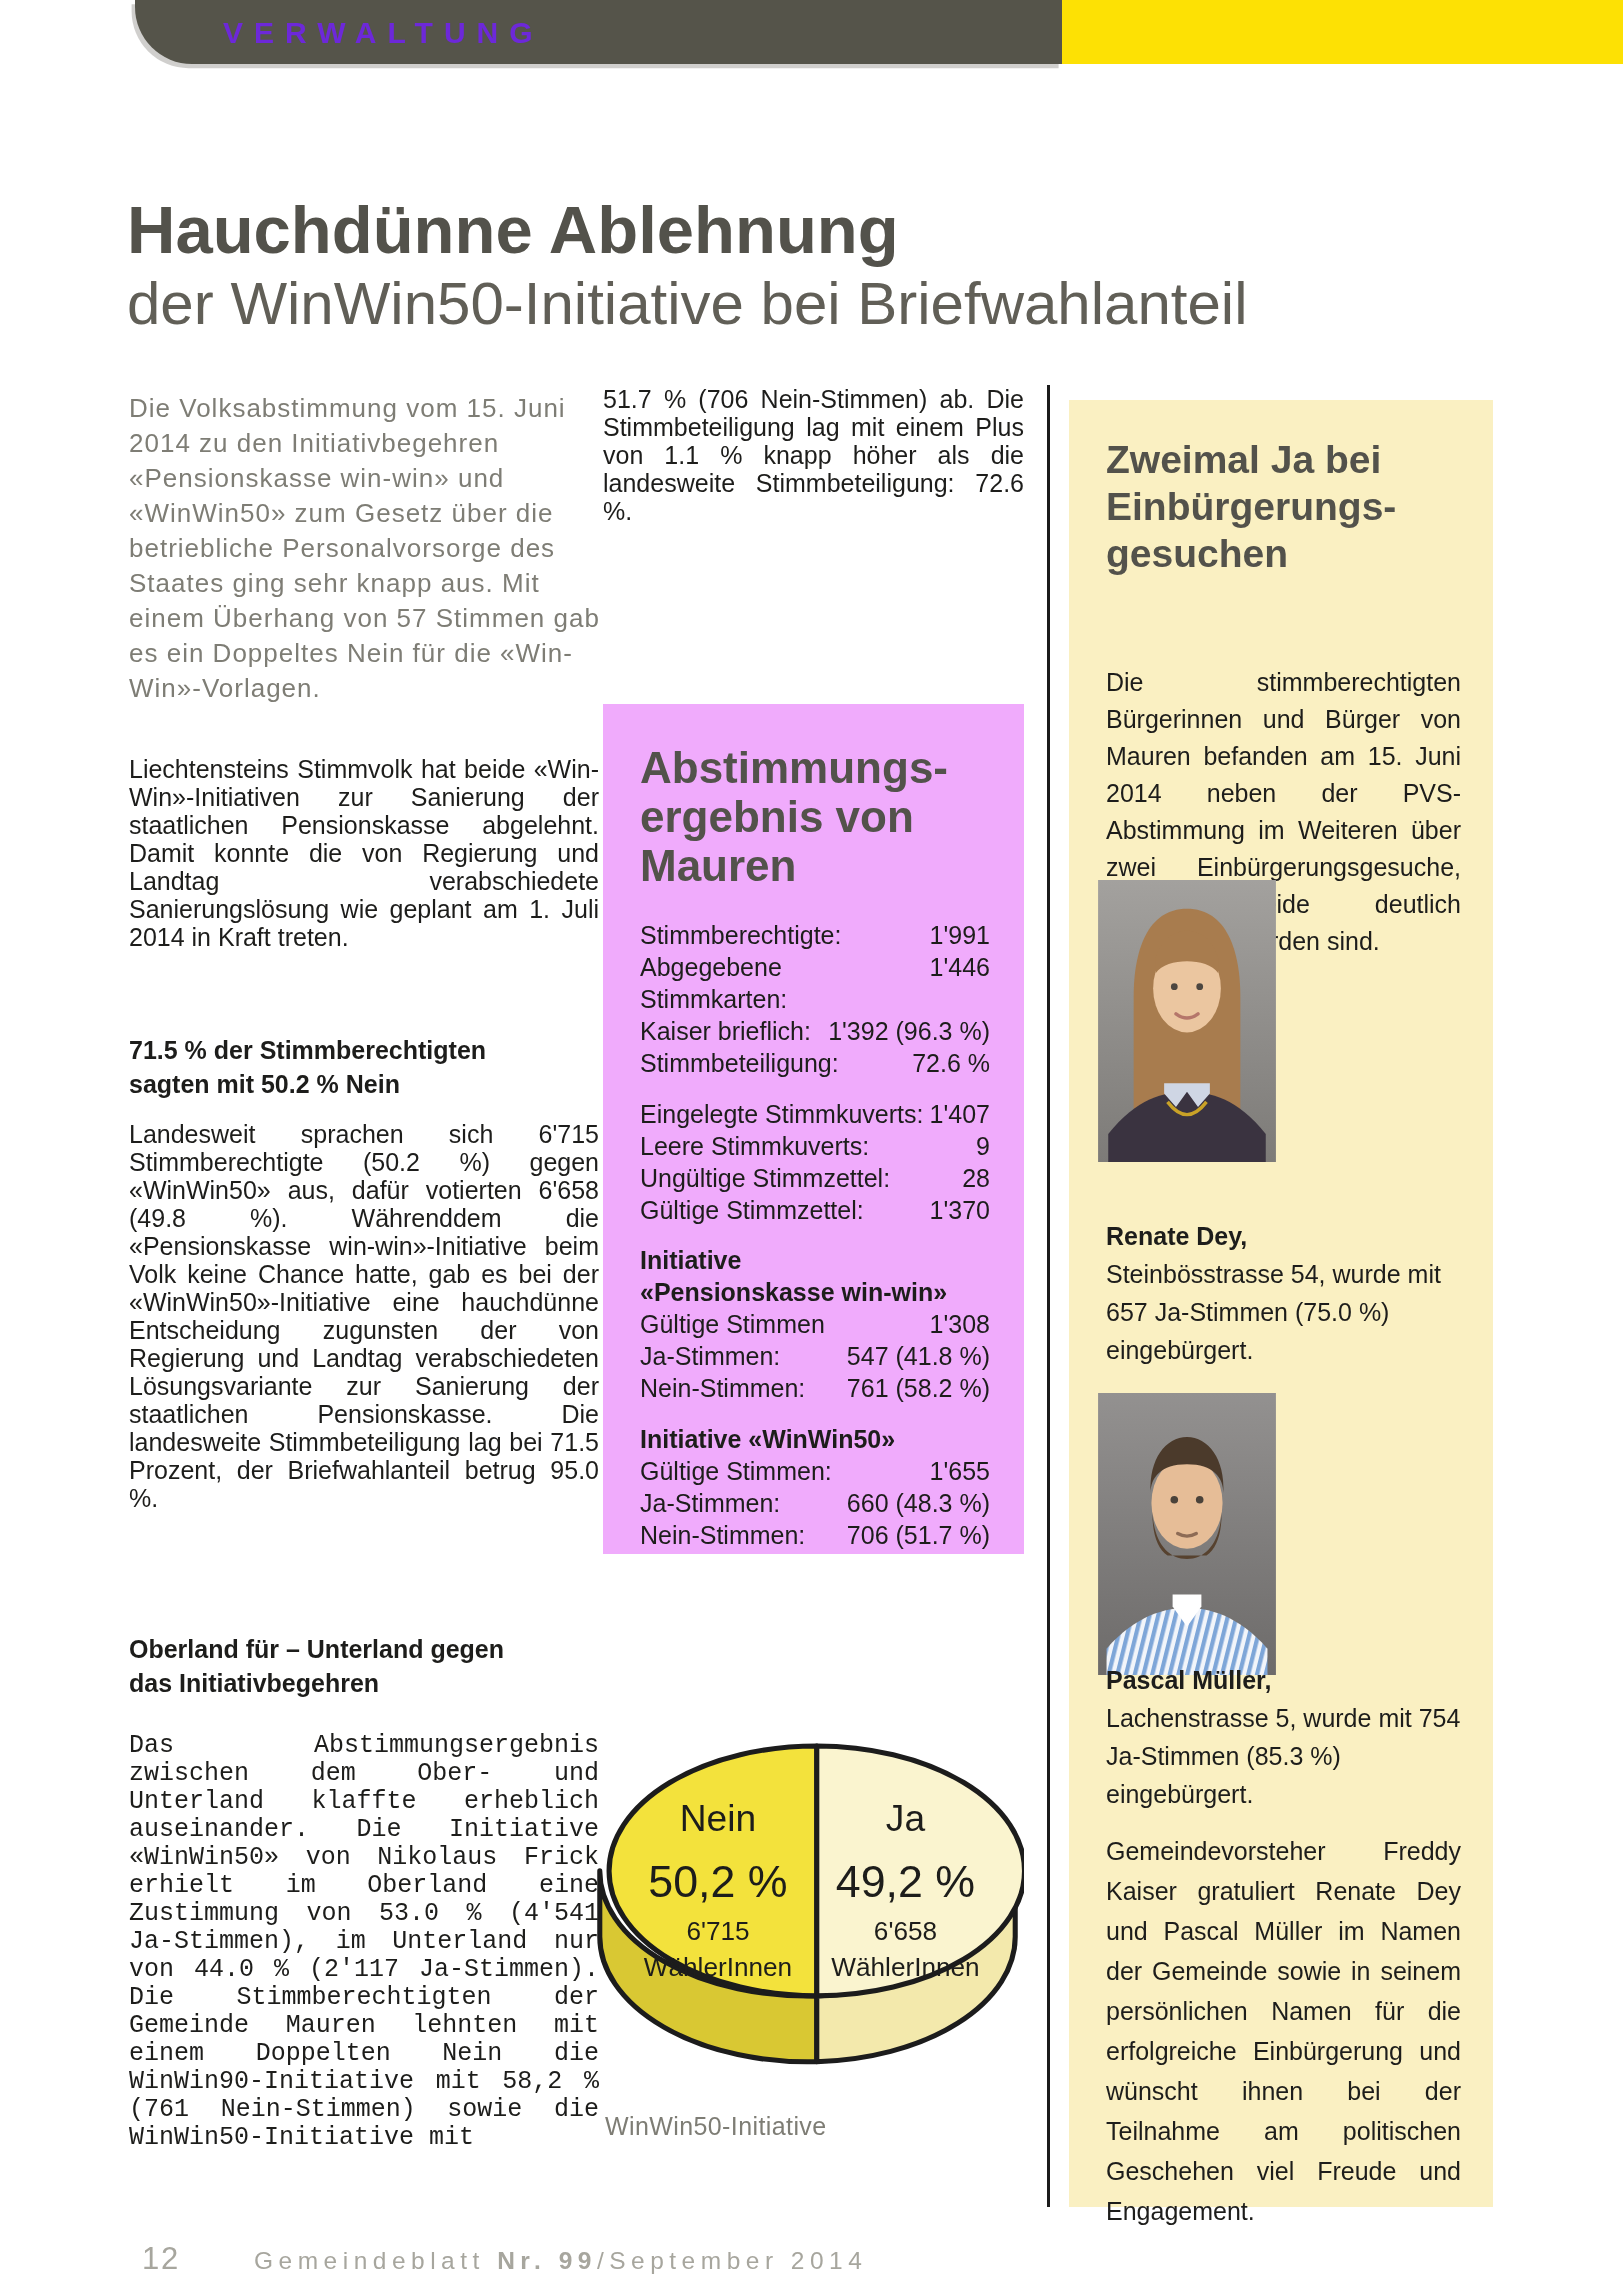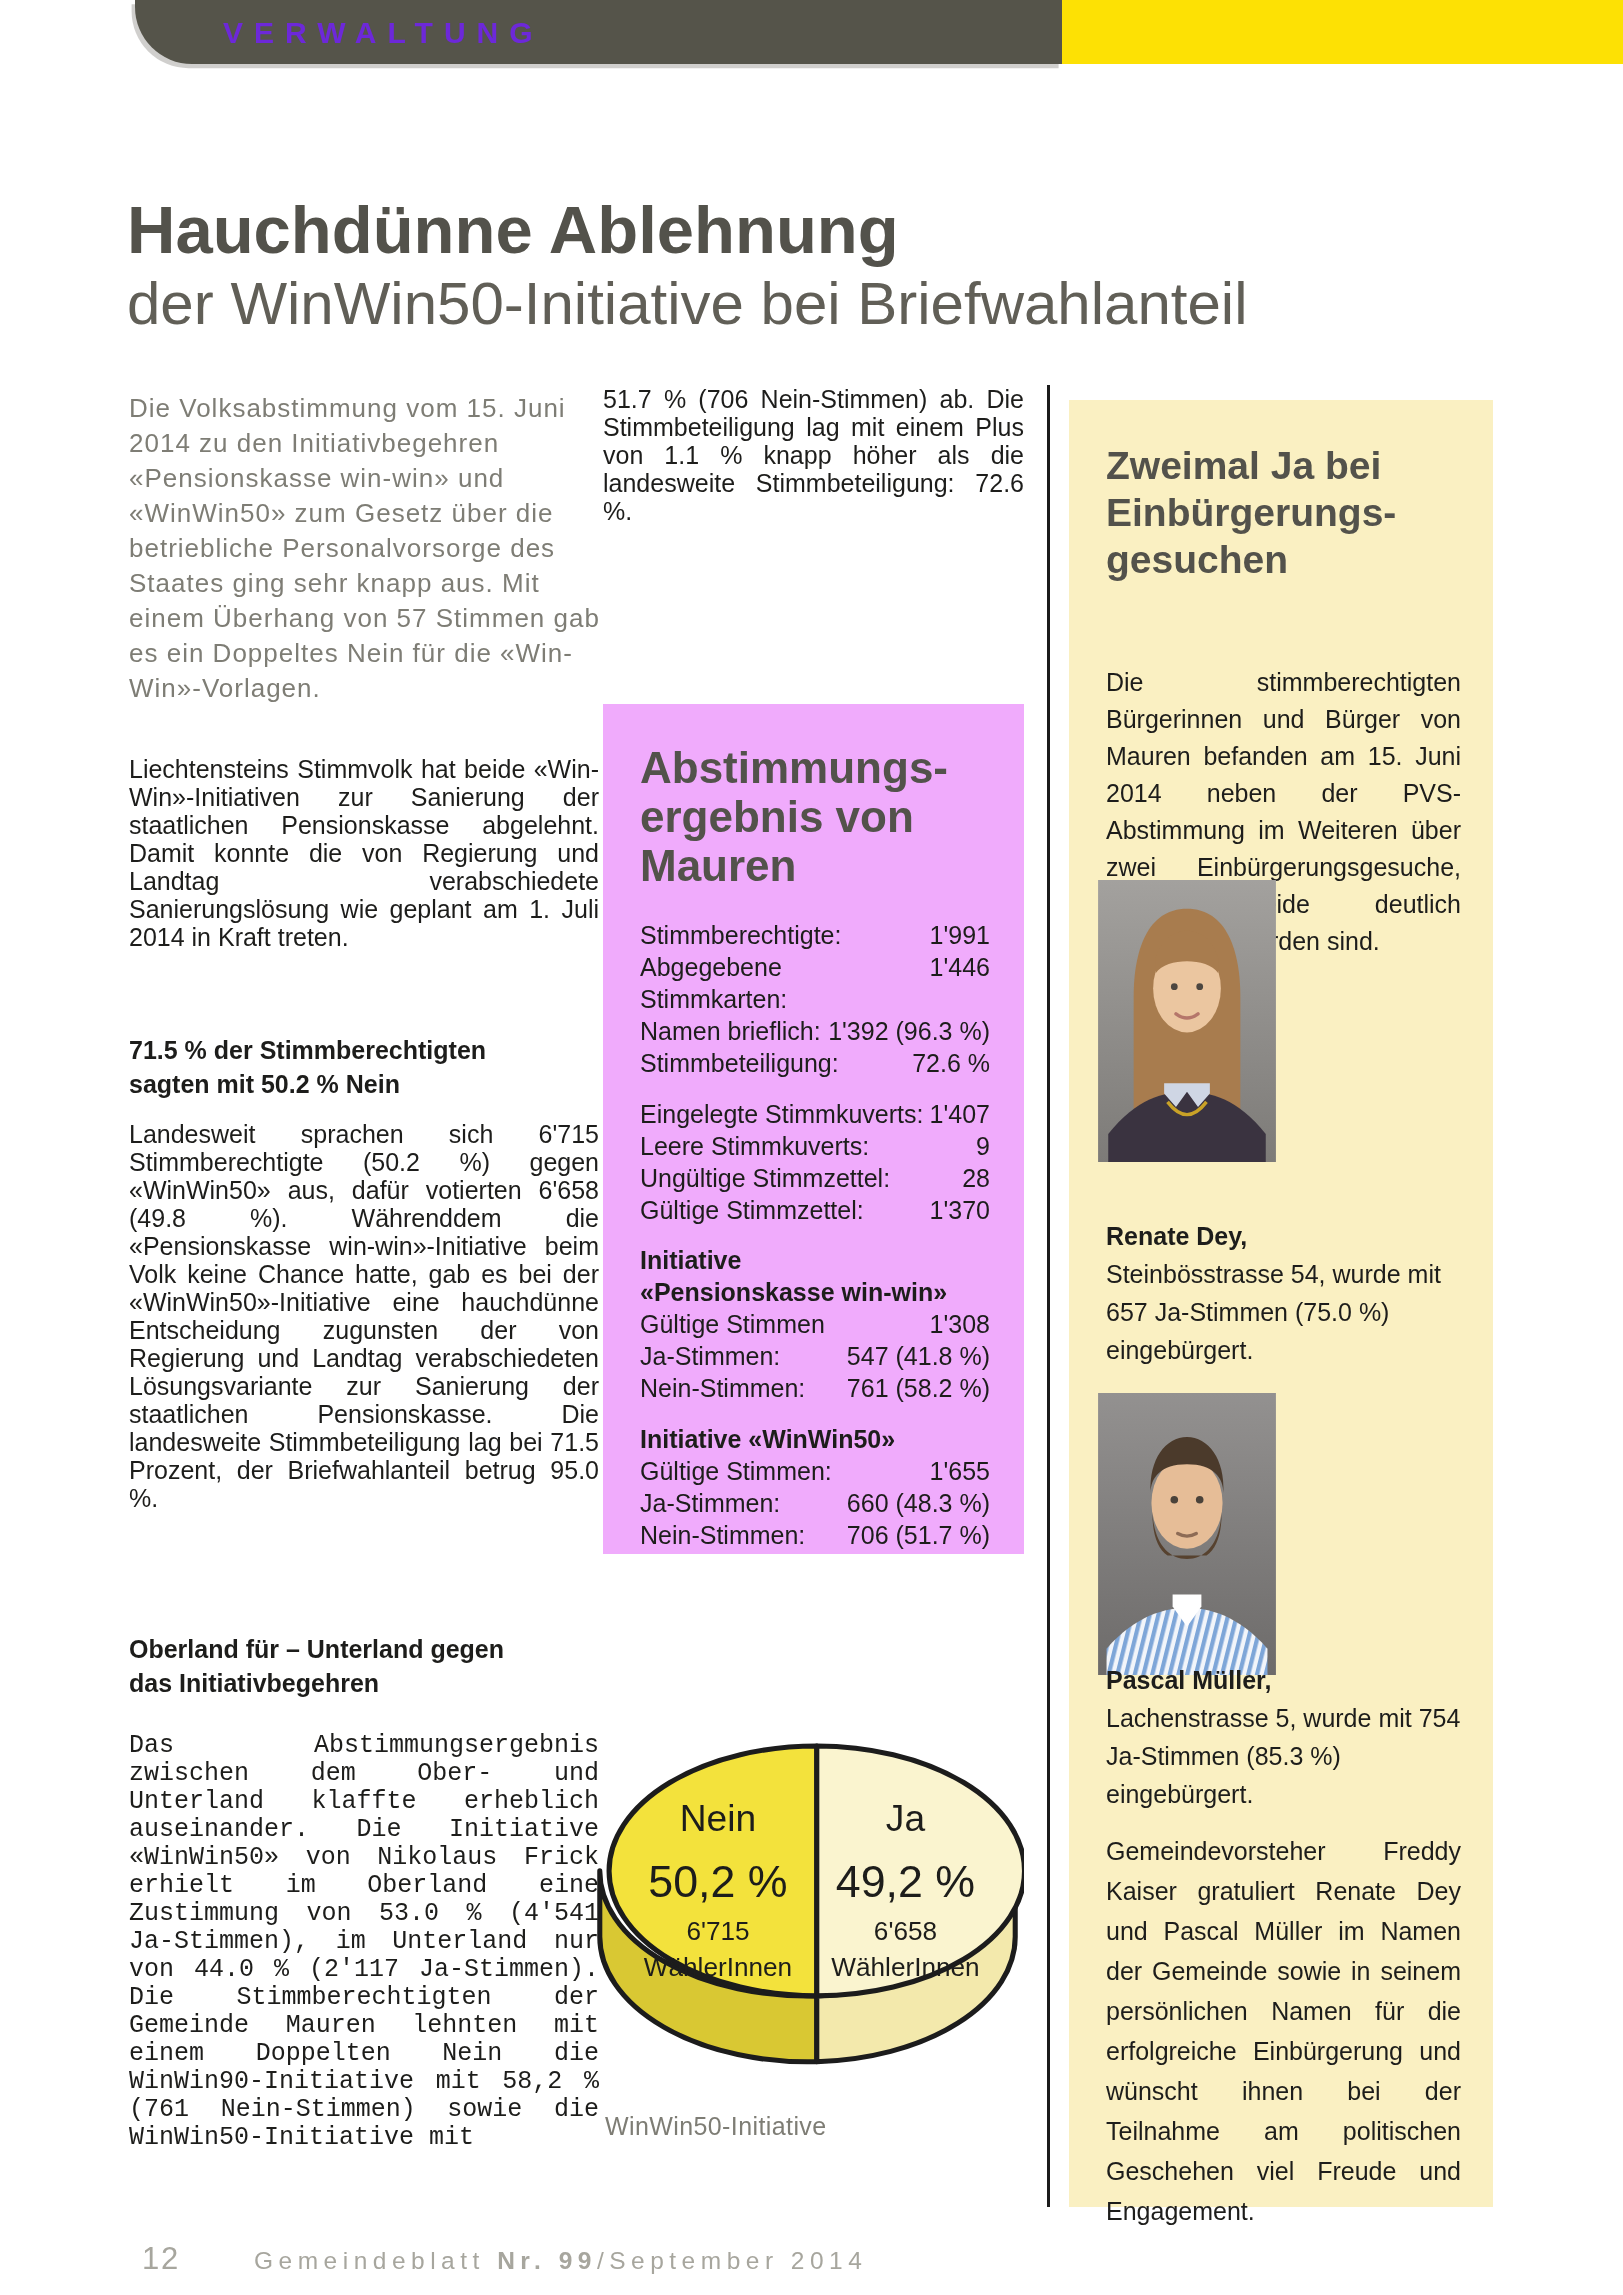--- a/index.html
+++ b/index.html
@@ -37,21 +37,21 @@
   .rrow{display:flex;justify-content:space-between;font-size:25px;line-height:32px;color:#1d1d1b;}
   .rgap{height:18.6px;}
   .rhead{font-size:25px;line-height:32px;font-weight:700;color:#1d1d1b;margin-top:0;}
 
   
   .vline{left:1047px;top:385px;width:2.5px;height:1822px;background:#1b1b1b;}
 
   
   .citbox{left:1069px;top:400px;width:424px;height:1807px;background:#faf0c2;}
   .citbox .inner{position:absolute;left:37px;width:355px;}
-  .cit-title{top:42px;font-size:39px;line-height:47px;font-weight:700;color:#53524b;}
+  .cit-title{top:36px;font-size:39px;line-height:47px;font-weight:700;color:#53524b;}
   .cit-intro{top:264px;font-size:25px;line-height:37px;text-align:justify;text-align-last:left;}
   .photo{position:absolute;left:29px;width:178px;height:282px;overflow:hidden;}
   .photo1{top:480px;} .photo2{top:993px;}
   .cap{font-size:25px;line-height:38px;color:#1d1d1b;}
   .cap1{top:817px;} .cap2{top:1261px;}
   .cap .nm{font-weight:700;margin-top:40px;}
   .cit-close{top:1431px;font-size:25px;line-height:40px;text-align:justify;text-align-last:left;}
 
   
   .pie{left:591px;top:1740px;width:433px;height:331px;}
@@ -96,21 +96,21 @@
     </div>
     <div class="rrow">
         <span>Stimmberechtigte:</span>
         <span>1'991</span>
       </div>
     <div class="rrow">
         <span>Abgegebene Stimmkarten:</span>
         <span>1'446</span>
       </div>
     <div class="rrow">
-        <span>Namen brieflich:</span>
+        <span>Kaiser brieflich:</span>
         <span>1'392 (96.3 %)</span>
       </div>
     <div class="rrow">
         <span>Stimmbeteiligung:</span>
         <span>72.6 %</span>
       </div>
     <div class="rgap"></div>
     <div class="rrow">
         <span>Eingelegte Stimmkuverts:</span>
         <span>1'407</span>

